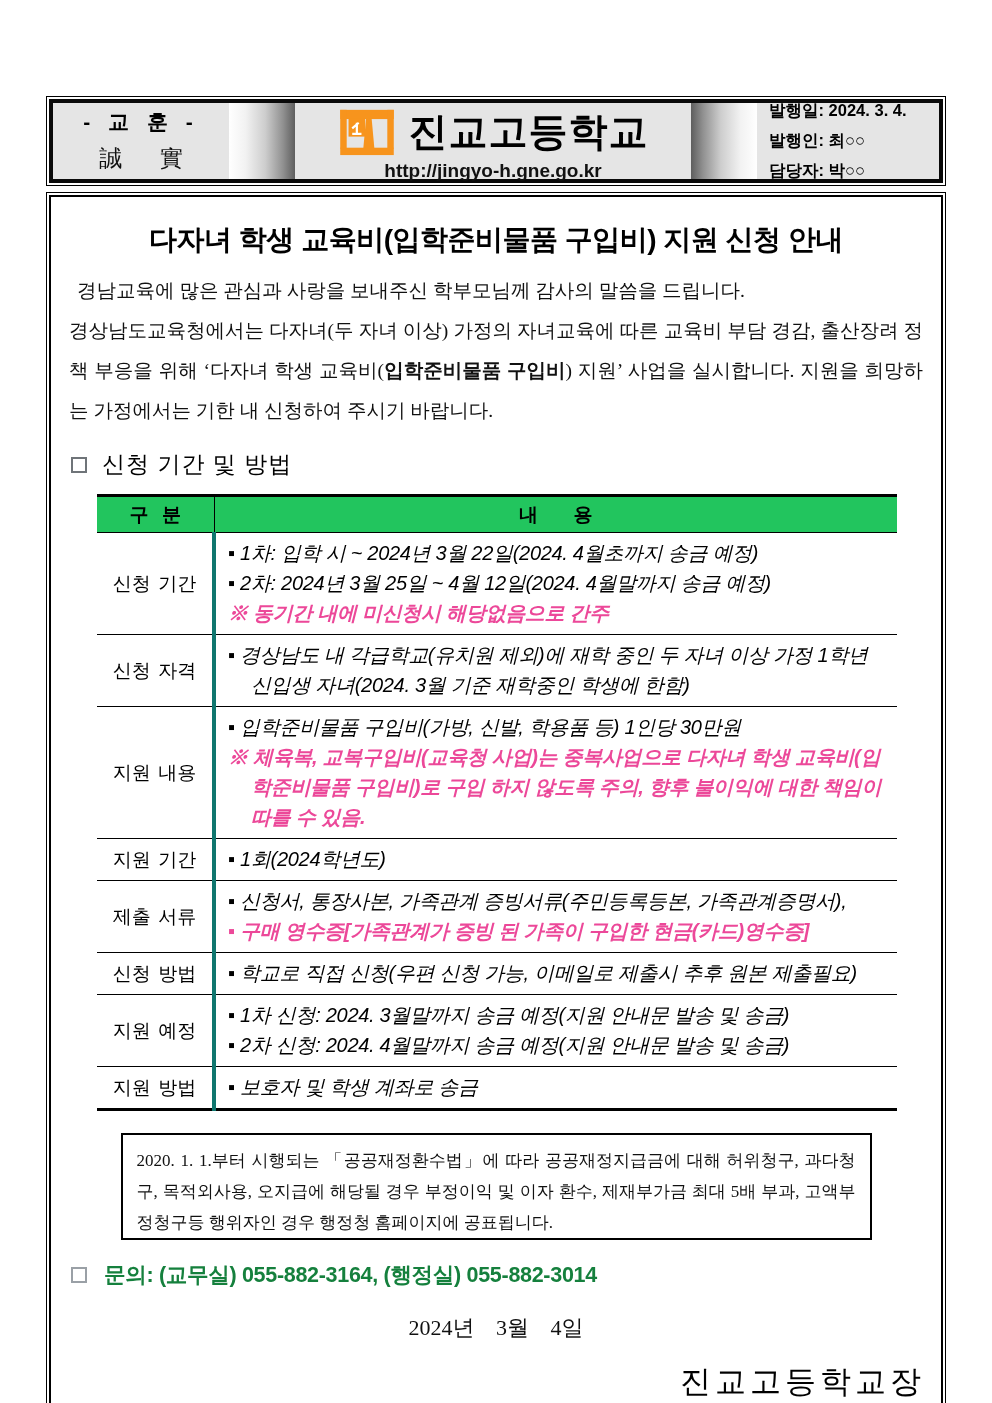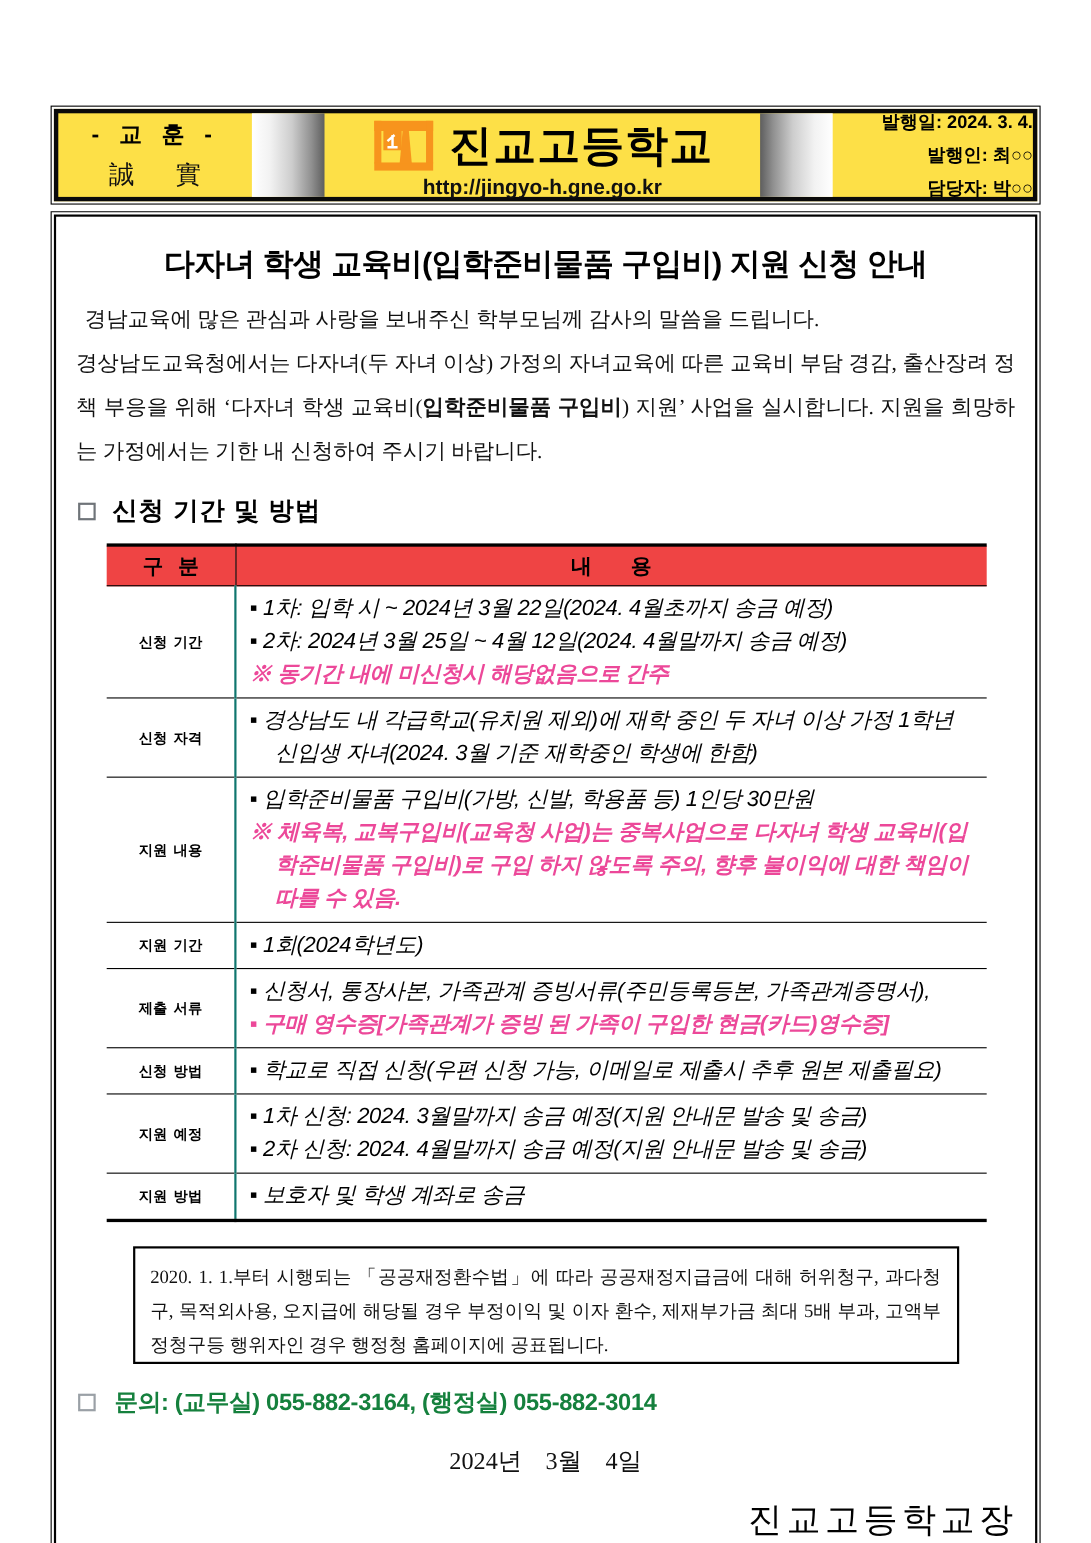--- a/index.html
+++ b/index.html
@@ -2,55 +2,55 @@
 <html lang="ko"><head>
 <meta charset="utf-8">
 <style>
   * { margin:0; padding:0; box-sizing:border-box; }
   body { background:#ffffff; font-family:"Liberation Sans", sans-serif; }
   .page { position:relative; width:992px; height:1403px; background:#fff; overflow:hidden; }
   .sheet { position:absolute; left:46px; top:96px; width:900px; }
 
   
   .hdr-wrap { border:1px solid #000; padding:2px; }
-  .hdr { border:4px solid #0a0a0a; height:84px; display:flex; align-items:stretch; background:#fde047; }
+  .hdr { border:4px solid #0a0a0a; height:84px; display:flex; align-items:stretch; background:#e5e5e5; }
   .motto { width:176px; display:flex; flex-direction:column; justify-content:center; align-items:center; gap:7px; }
   .motto-label { font-weight:700; font-size:21px; letter-spacing:6px; color:#000; white-space:nowrap; }
   .motto-value { font-family:"Liberation Serif", serif; font-size:23px; letter-spacing:16px; text-indent:16px; color:#111; }
   .grad-l { width:66px; background:linear-gradient(90deg,#ffffff 0%,#f2f2f2 25%,#cdcdcd 55%,#909090 82%,#5e5e5e 100%); }
   .grad-r { width:66px; background:linear-gradient(90deg,#5e5e5e 0%,#909090 18%,#cdcdcd 45%,#f2f2f2 75%,#ffffff 100%); }
   .hdr-center { flex:1; display:flex; flex-direction:column; align-items:center; justify-content:center; padding-top:4px; }
   .name-row { display:flex; align-items:center; gap:13px; }
   .logo { width:58px; height:48px; }
   .school-name { font-weight:800; font-size:39px; letter-spacing:1px; color:#000; white-space:nowrap; }
   .school-url { font-weight:700; font-size:19px; color:#111; margin-top:1px; }
   .pub { width:182px; display:flex; flex-direction:column; justify-content:center; gap:8px; padding-left:12px; font-weight:700; font-size:16.5px; color:#000; }
-  .pub div { white-space:nowrap;text-align:right; }
+  .pub div { white-space:nowrap; }
 
   
   .main-wrap { margin-top:6px; border:1px solid #000; border-bottom:6px solid #000; padding:2px; }
   .main { border:2px solid #000; padding:24px 16px 28px; background:#fff; }
 
   .doc-title { text-align:center; font-weight:800; font-size:28px; letter-spacing:-0.5px; color:#000; white-space:nowrap; }
 
   .intro { margin-top:12px; font-family:"Liberation Serif", serif; font-size:19.5px; line-height:40px; text-align:justify; word-break:break-all; color:#111; padding:0 2px; }
   .intro .p1 { padding-left:8px; }
   .intro .b { font-weight:700; }
 
-  .sect { margin-top:18px; margin-left:4px; display:flex; align-items:center; gap:15px; font-weight:700; font-size:23px; letter-spacing:1px; color:#000; }
+  .sect { margin-top:18px; margin-left:4px; display:flex; align-items:center; gap:15px; font-weight:400; font-size:23px; letter-spacing:1px; color:#000; }
   .sq { width:16px; height:16px; border:2px solid #6f7479; background:#fff; flex:0 0 auto; }
   .sq.light { border-color:#9aa0a6; }
 
   
   .tbl { margin:14px 0 0 30px; width:800px; border-collapse:collapse; border-top:3px solid #000; border-bottom:3px solid #000; }
-  .tbl th { background:#ef4444; height:37px; font-size:19px; font-weight:800; border-bottom:1px solid #000; color:#000;margin-left:48px; }
+  .tbl th { background:#22c55e; height:37px; font-size:19px; font-weight:800; border-bottom:1px solid #000; color:#000;margin-left:48px; }
   .tbl th.c1 { width:117px; border-right:1px solid #000; word-spacing:8px; }
   .tbl th.c2 { word-spacing:30px; }
   .tbl td { border-bottom:1px solid #000; vertical-align:middle; }
-  .tbl td.lbl { text-align:center; font-weight:700; font-size:13px; border-right:2px solid #0f766e; color:#000; word-spacing:2px; }
+  .tbl td.lbl { text-align:center; font-weight:400; font-size:19px; border-right:4px solid #0f766e; color:#000; word-spacing:2px; }
   .tbl td.cnt { padding:5px 10px 6px 12px; }
   .li { font-size:20px; line-height:30px; letter-spacing:-0.3px; color:#000; padding-left:1.15em; text-indent:-1.15em; word-break:break-all;font-style:italic; }
   .blue { color:#ec4899; font-weight:700; }
 
   
   .legal { margin:22px auto 0; width:751px; border:2px solid #000; padding:10px 14px 0; font-family:"Liberation Serif", serif; font-size:17px; line-height:31px; text-align:justify; word-break:break-all; color:#111; }
 
   .inq { margin-top:20px; margin-left:4px; display:flex; align-items:center; gap:17px; font-weight:800; font-size:21.5px; letter-spacing:-0.3px; color:#15803d; white-space:nowrap; }
 
   .date-line { margin-top:24px; text-align:center; font-family:"Liberation Serif", serif; font-size:22px; word-spacing:16px; color:#111; }

